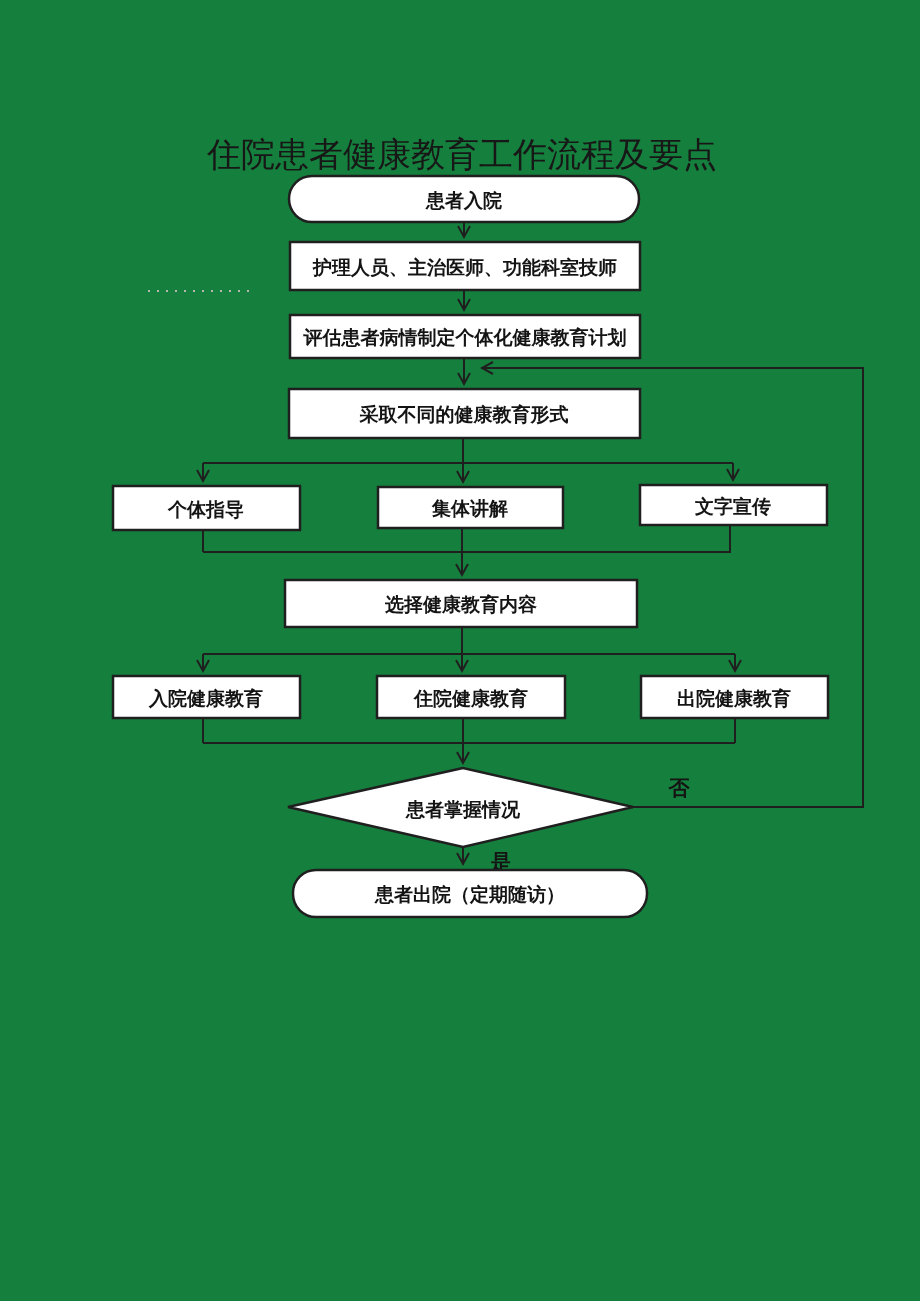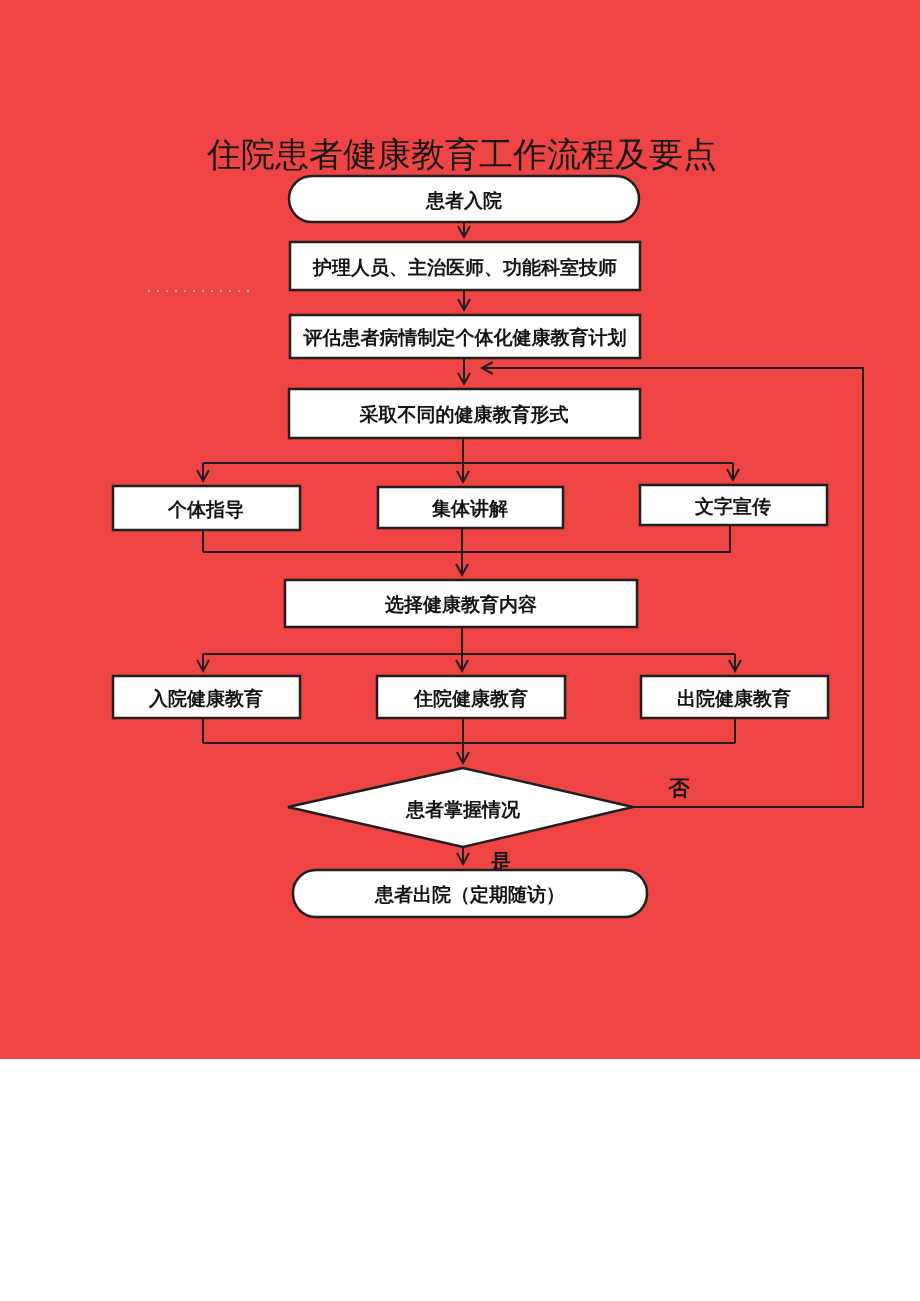--- a/index.html
+++ b/index.html
@@ -1,20 +1,20 @@
 <!DOCTYPE html>
 <html><head>
 <meta charset="utf-8">
 <style>
   html, body { margin: 0; padding: 0; background: #ffffff; }
   .page {
     position: relative;
     width: 920px;
-    height: 1059px;
-    background: #ef4444;
+    height: 1301px;
+    background: #15803d;
     overflow: hidden;
     font-family: "Liberation Sans", sans-serif;
   }
   svg { display: block; }
   .node-box {
     fill: #ffffff;
     stroke: #1f1f1f;
     stroke-width: 2.5;
   }
   .edge {

